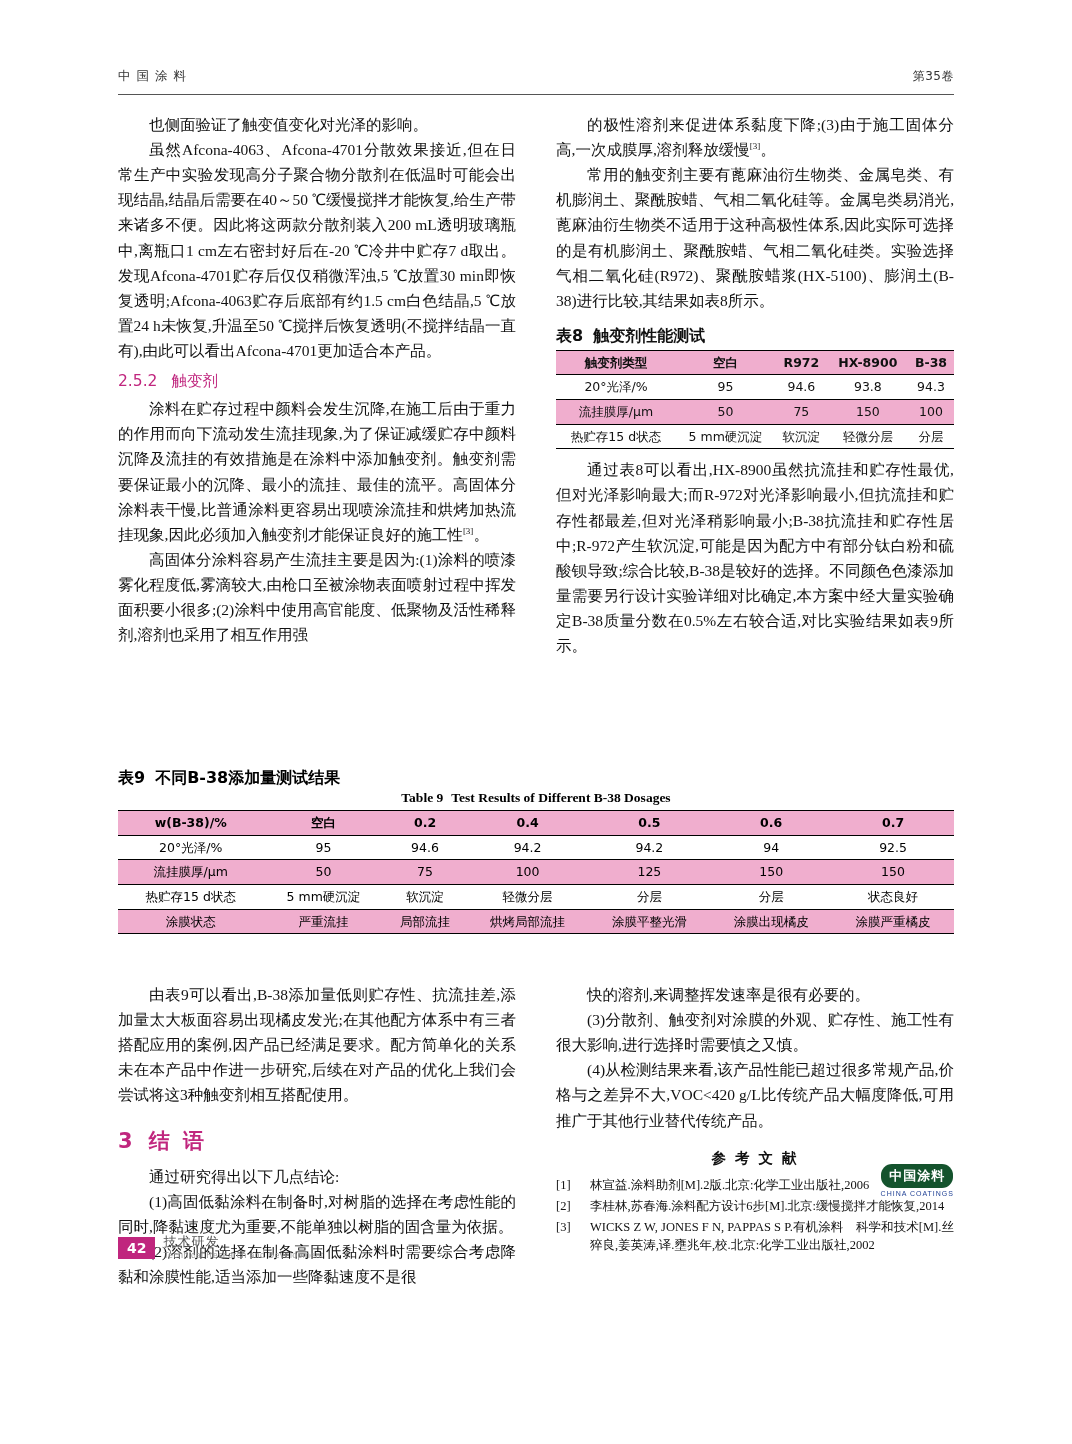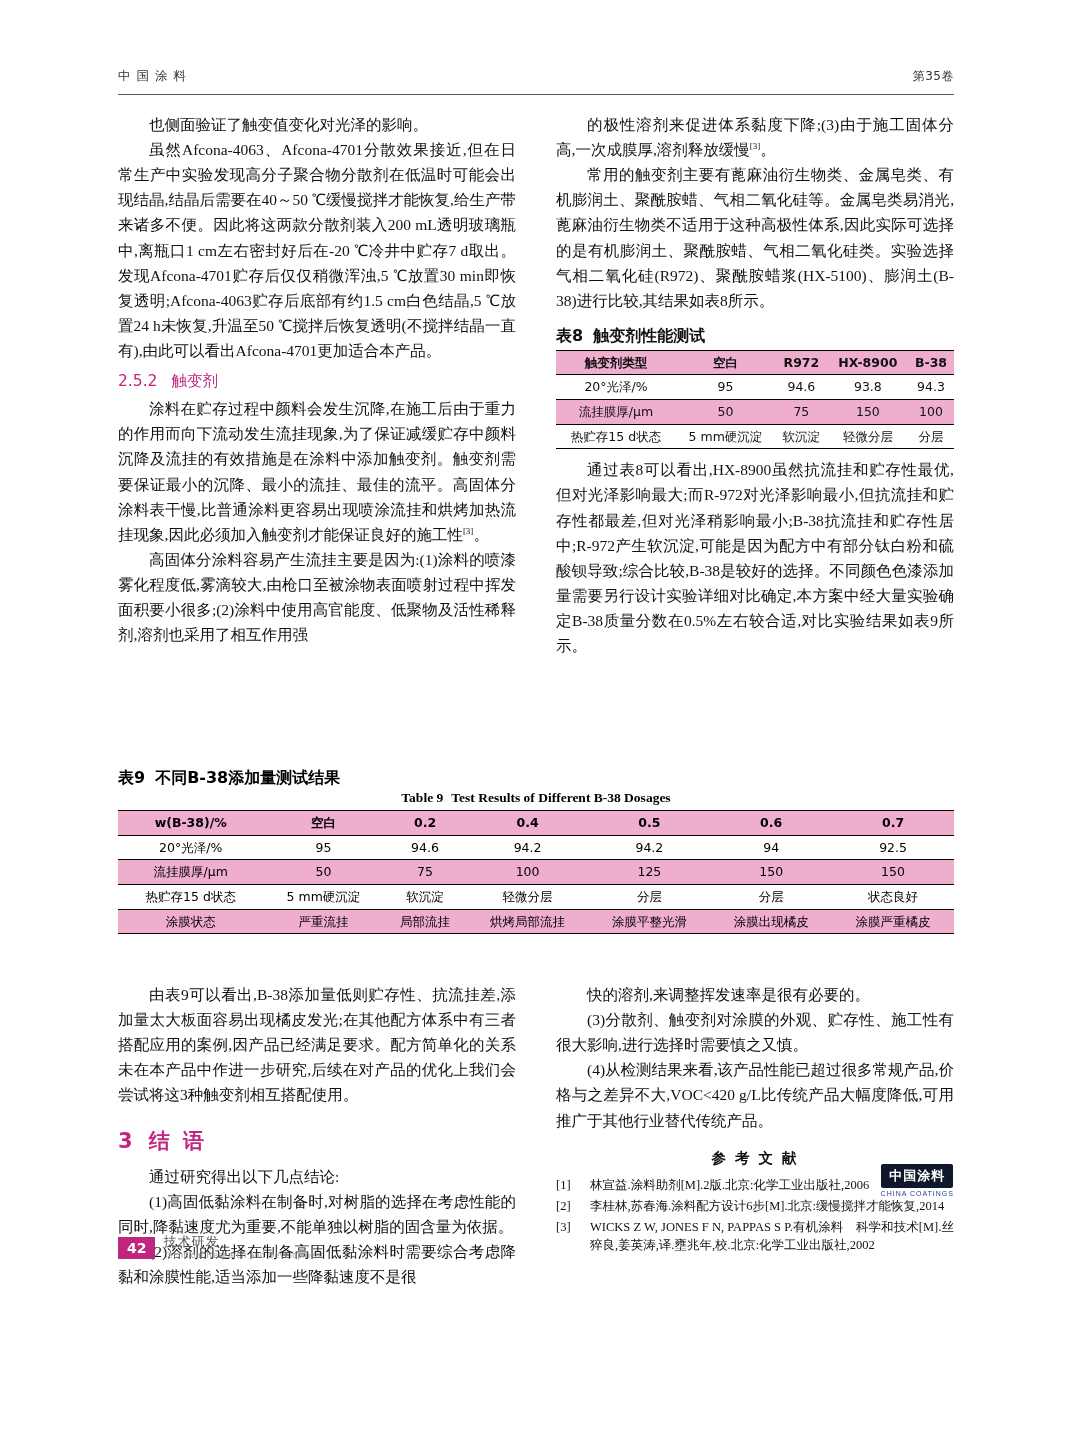--- a/index.html
+++ b/index.html
@@ -142,27 +142,27 @@
 
   
   .logo {
     position: absolute;
     right: 118px;
     bottom: 112px;
     text-align: center;
   }
   .logo-badge {
     display: inline-block;
-    background: #0f172a;
+    background: #14532d;
     color: #fff;
     font-family: "DejaVu Sans", sans-serif;
     font-size: 13px;
     font-weight: bold;
     padding: 3px 8px;
-    border-radius: 2px;
+    border-radius: 11px;
     letter-spacing: 1px;
     margin-top: 32px;
   }
   .logo-sub {
     font-family: "Liberation Sans", sans-serif;
     font-size: 7px;
     color: #1e3f94;
     letter-spacing: 1px;
     margin-top: 2px;
   }

